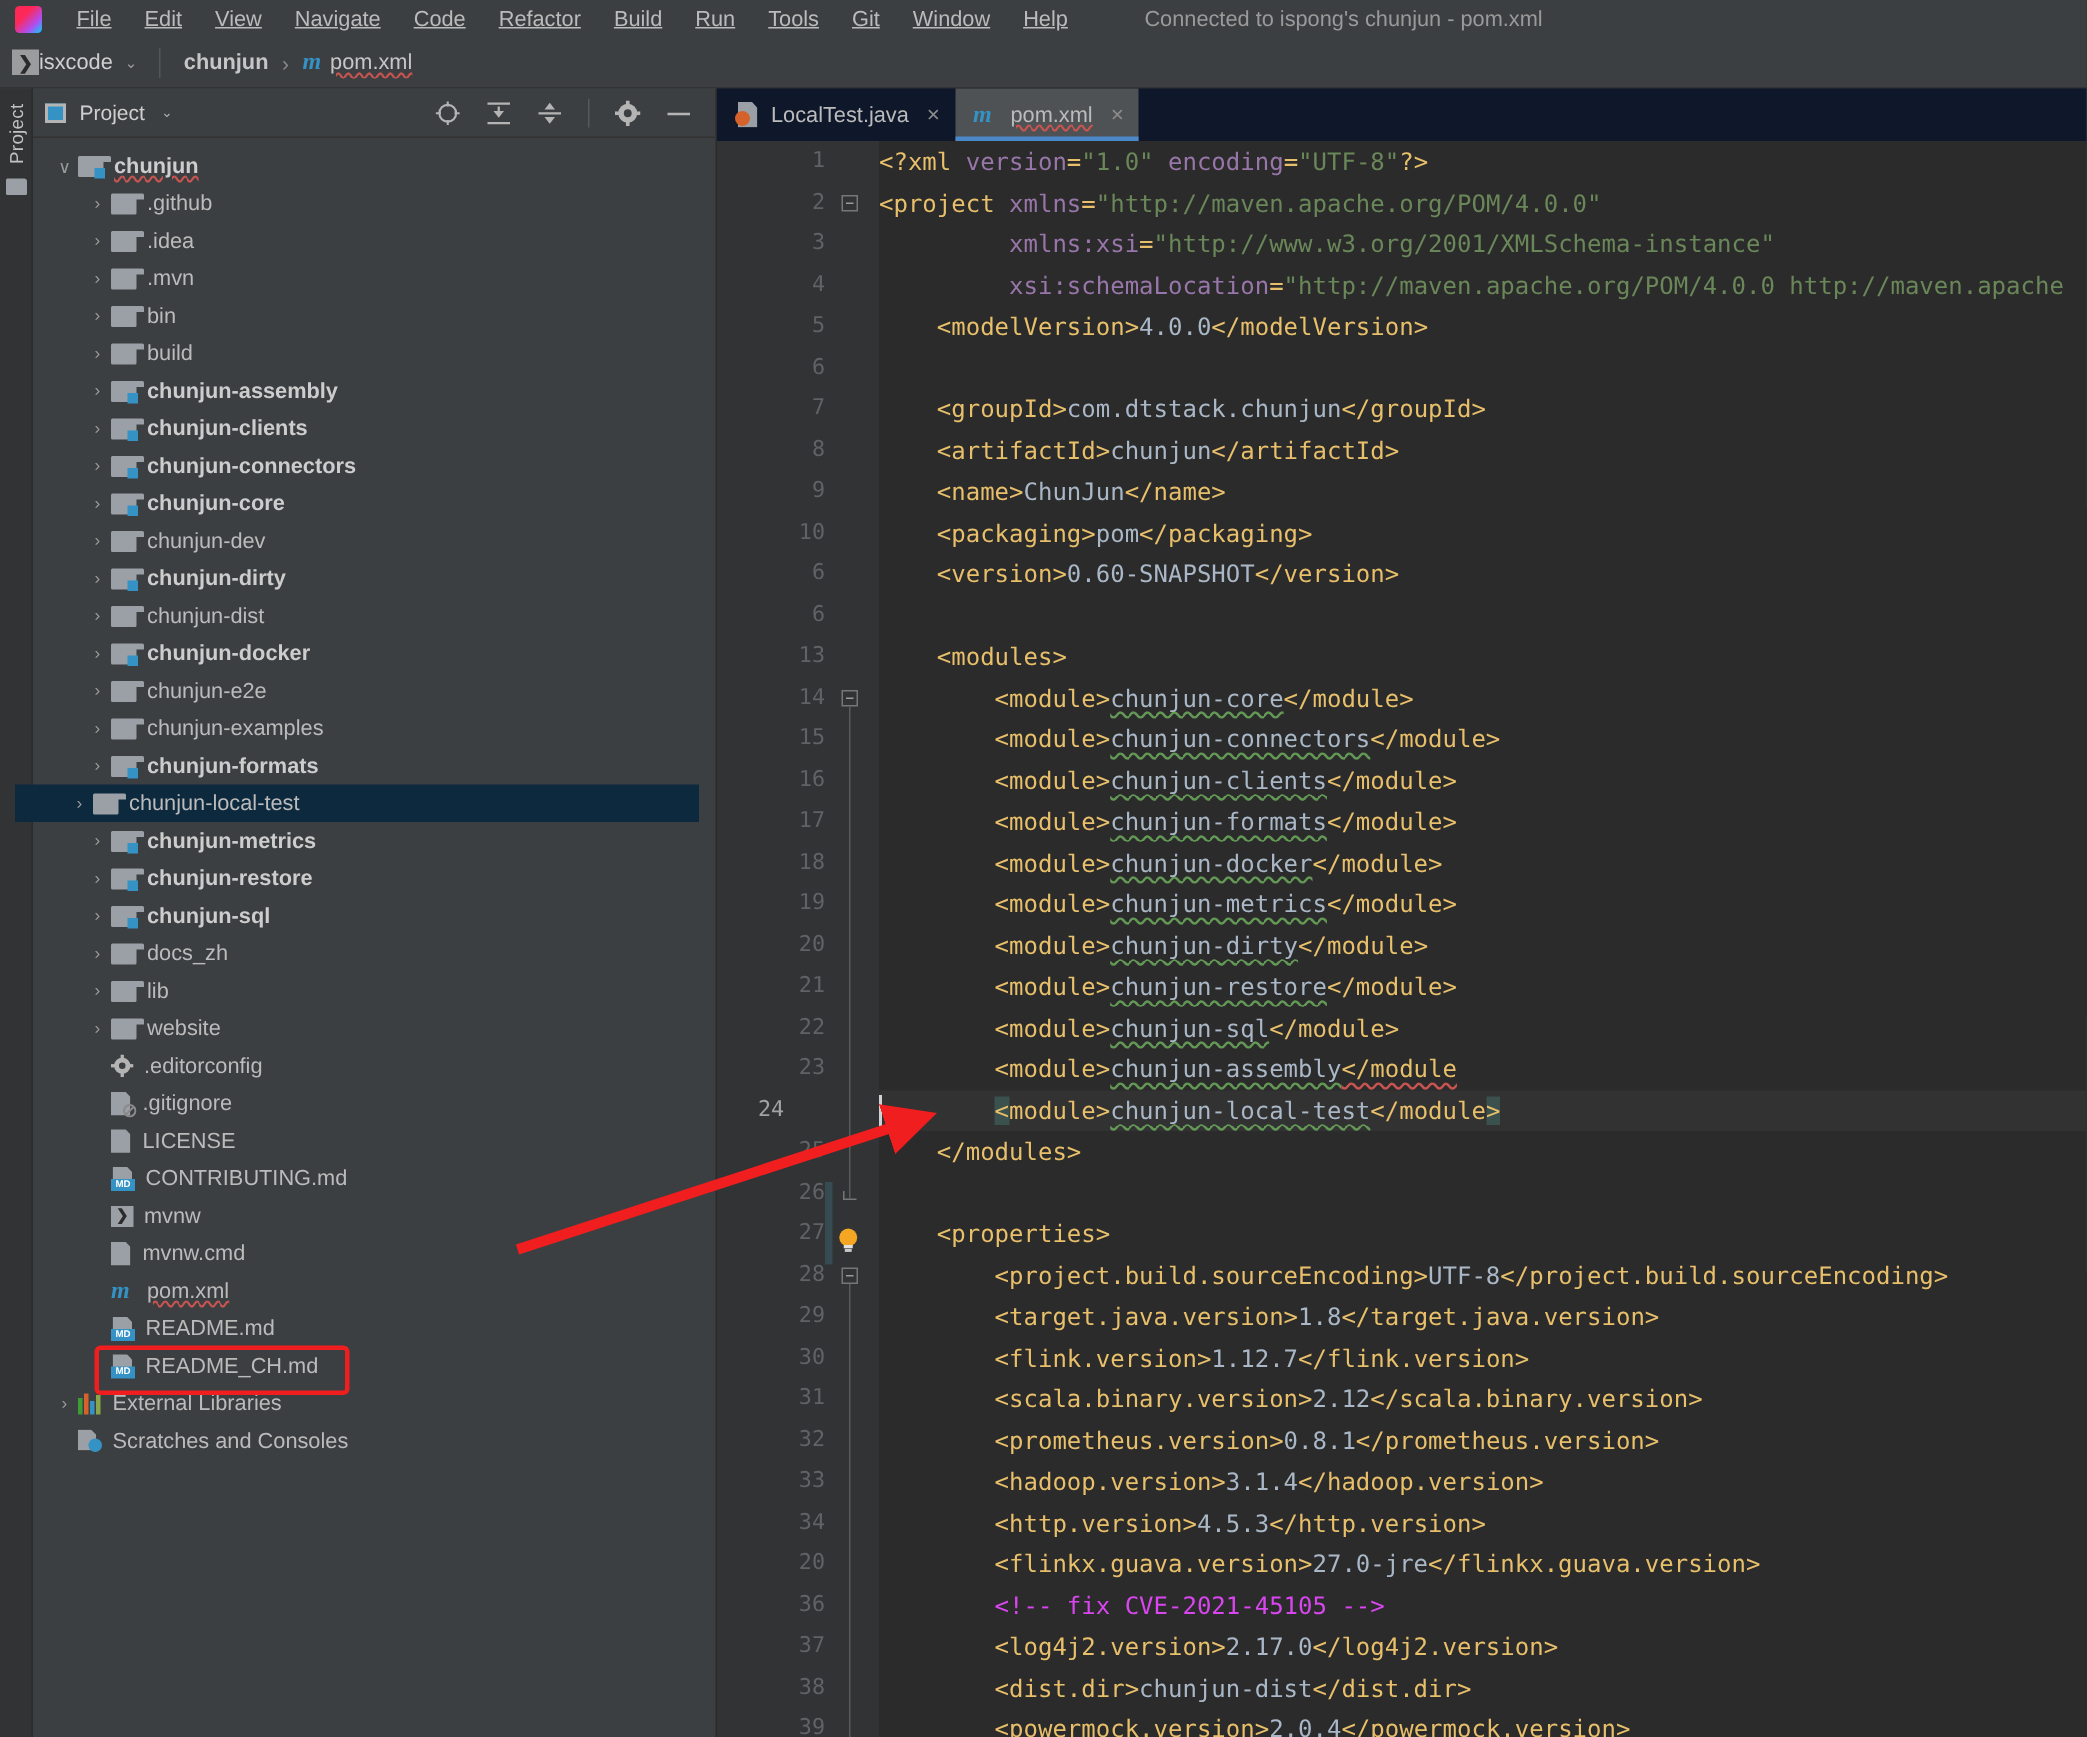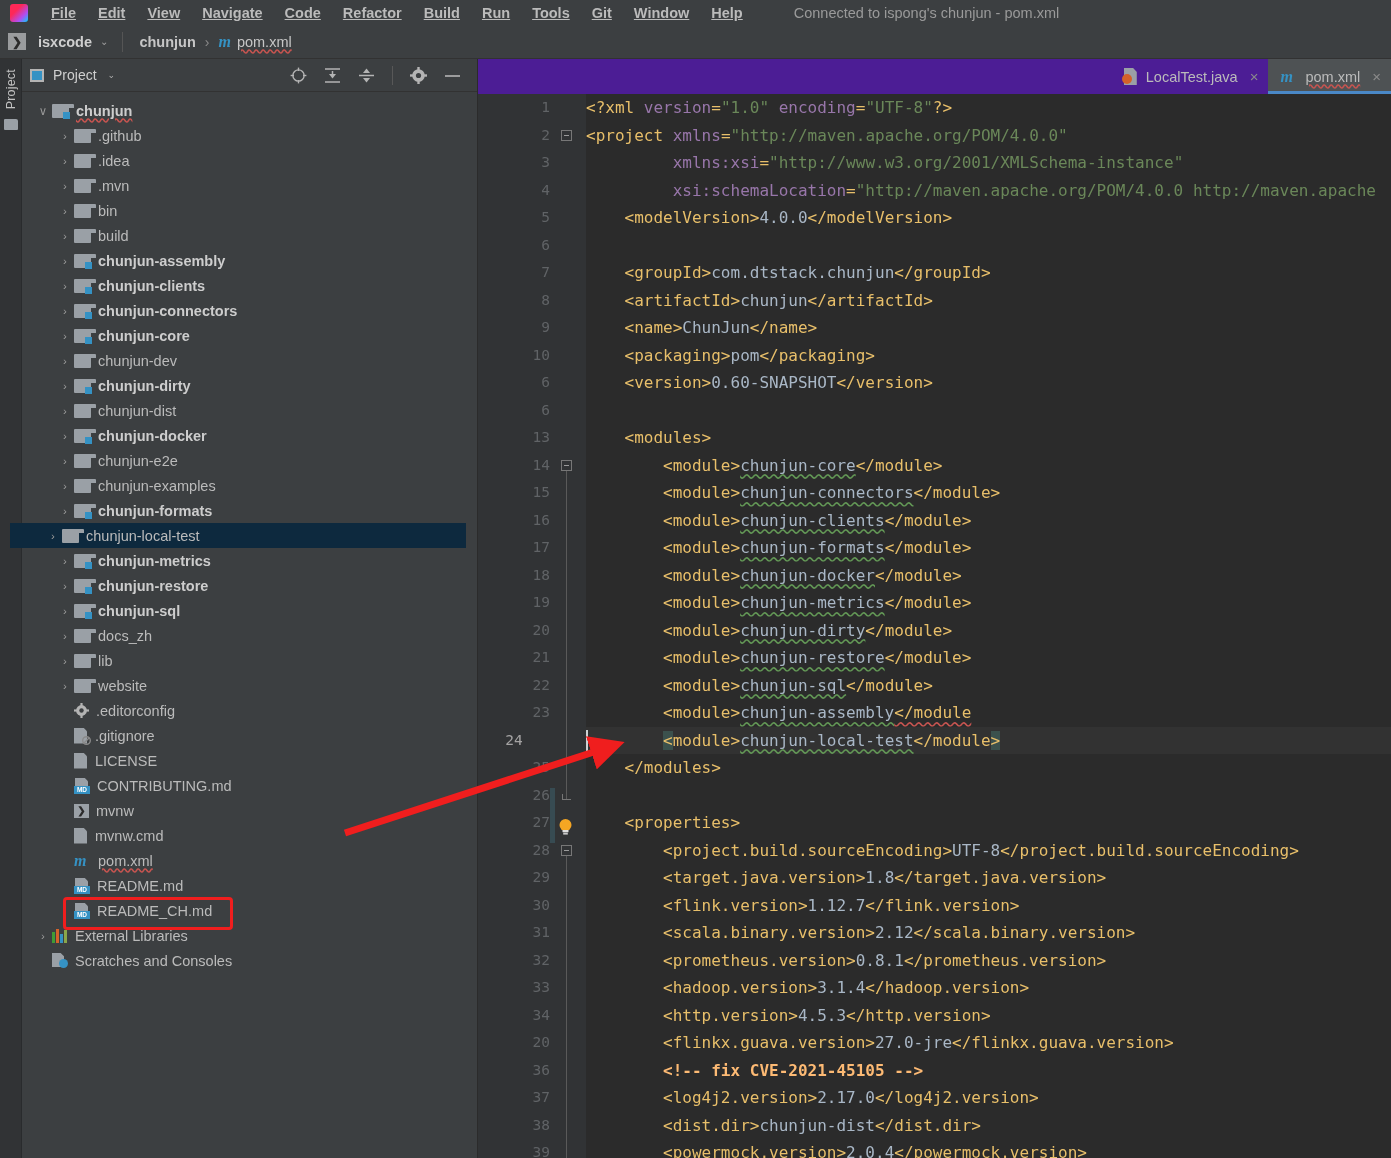--- a/index.html
+++ b/index.html
@@ -17,37 +17,37 @@
     background: #3c3f41; display: flex; align-items: center;
   }
   .logo {
     width: 18px; height: 18px; margin-left: 10px; margin-right: 12px;
     border-radius: 3px;
     background: linear-gradient(135deg,#fe2857 0%,#fe2857 35%,#b24cf0 70%,#00d2ff 100%);
   }
   .menu-item {
     color: #bbbbbb; font-size: 14.5px; padding: 0 11px; white-space: nowrap;
   }
-  .menu-item u { text-decoration: underline; font-weight: bold; }
+  .menu-item u { text-decoration: underline; }
   .winTitle {
     color: #9a9a9a; font-size: 14.5px; margin-left: 40px; white-space: nowrap;
   }
 
   
   .navbar {
     position: absolute; left: 0; top: 25px; width: 1391px; height: 34px;
     background: #3c3f41; display: flex; align-items: center;
     border-bottom: 1px solid #323232;
   }
   .nav-chip {
     width: 18px; height: 17px; margin-left: 8px; background: #9a9c9e;
     color: #2b2b2b; font-size: 12px; font-weight: bold;
     display: flex; align-items: center; justify-content: center;
   }
-  .nav-proj { color: #cfcfcf; font-size: 14.5px; font-weight: bold; margin-left: 12px; }
+  .nav-proj { color: #cfcfcf; font-size: 14.5px; font-weight: normal; }
   .nav-caret { color: #a0a0a0; font-size: 10px; margin-left: 8px; }
   .nav-sep { width:1px; height:20px; background:#555; margin-left:14px; }
   .nav-crumb { color: #c6c6c6; font-size: 14.5px; margin-left: 16px; font-weight: bold;}
   .nav-arrow { color: #8a8a8a; font-size: 14px; margin-left: 9px; }
   .nav-m { color:#3592c4; font-size:16px; font-weight:bold; font-style:italic; margin-left:9px;
            font-family:"Liberation Serif", serif;}
   .nav-file { color: #c6c6c6; font-size: 14.5px; margin-left: 6px;
               text-decoration: underline wavy #c75450; text-underline-offset:2px;}
 
   
@@ -122,21 +122,21 @@
   .redbox {
     position:absolute; left:41px; top:838px; width:170px; height:33px;
     border:3px solid #f01e1e; border-radius:4px; pointer-events:none; z-index:40;
   }
 
   
   .editor {
     position:absolute; left:478px; top:59px; width:913px; height:1099px;
     background:#2b2b2b;
   }
-  .tabbar { height:35px; background:#4c1d95; display:flex; align-items:stretch;justify-content:flex-end; }
+  .tabbar { height:35px; background:#0f172a; display:flex; align-items:stretch; }
   .tab {
     display:flex; align-items:center; padding:0 10px 0 12px; gap:8px;
     color:#bbbbbb; font-size:14.5px; position:relative;
   }
   .tab.active { background:#4e5254; }
   .tab.active::after {
     content:""; position:absolute; left:0; bottom:0; width:100%; height:3px; background:#4a88c7;
   }
   .tab .x { color:#8b8b8b; font-size:15px; margin-left:4px; }
   .java-ic { position:relative; width:16px; height:17px; flex:none; }
@@ -164,21 +164,21 @@
   .cl.cur .ln { color:#a4a3a3;text-align:center; }
   .code {
     position:absolute; left:108px; top:0; white-space:pre;
     font-family:"DejaVu Sans Mono", monospace; font-size:16px; line-height:27.5px;
     color:#a9b7c6;
   }
   .tg  { color:#e8bf6a; }     
   .at  { color:#9876aa; }     
   .vl  { color:#6a8759; }     
   .tx  { color:#a9b7c6; }     
-  .cm  { color:#fdba74;font-weight:bold; }     
+  .cm  { color:#d946ef; }     
   .sq  { text-decoration: underline wavy #629755; text-underline-offset:3px; }
   .sqr { text-decoration: underline wavy #c75450; text-underline-offset:3px; }
   .mt  { background:#3b514d; }  
   .caret { position:absolute; left:108px; top:3px; width:2px; height:21px; background:#cfd2d4; }
 
   .foldmark {
     position:absolute; left:83px; width:11px; height:11px;
     border:1px solid #777; background:#313335;
   }
   .foldmark::after {

